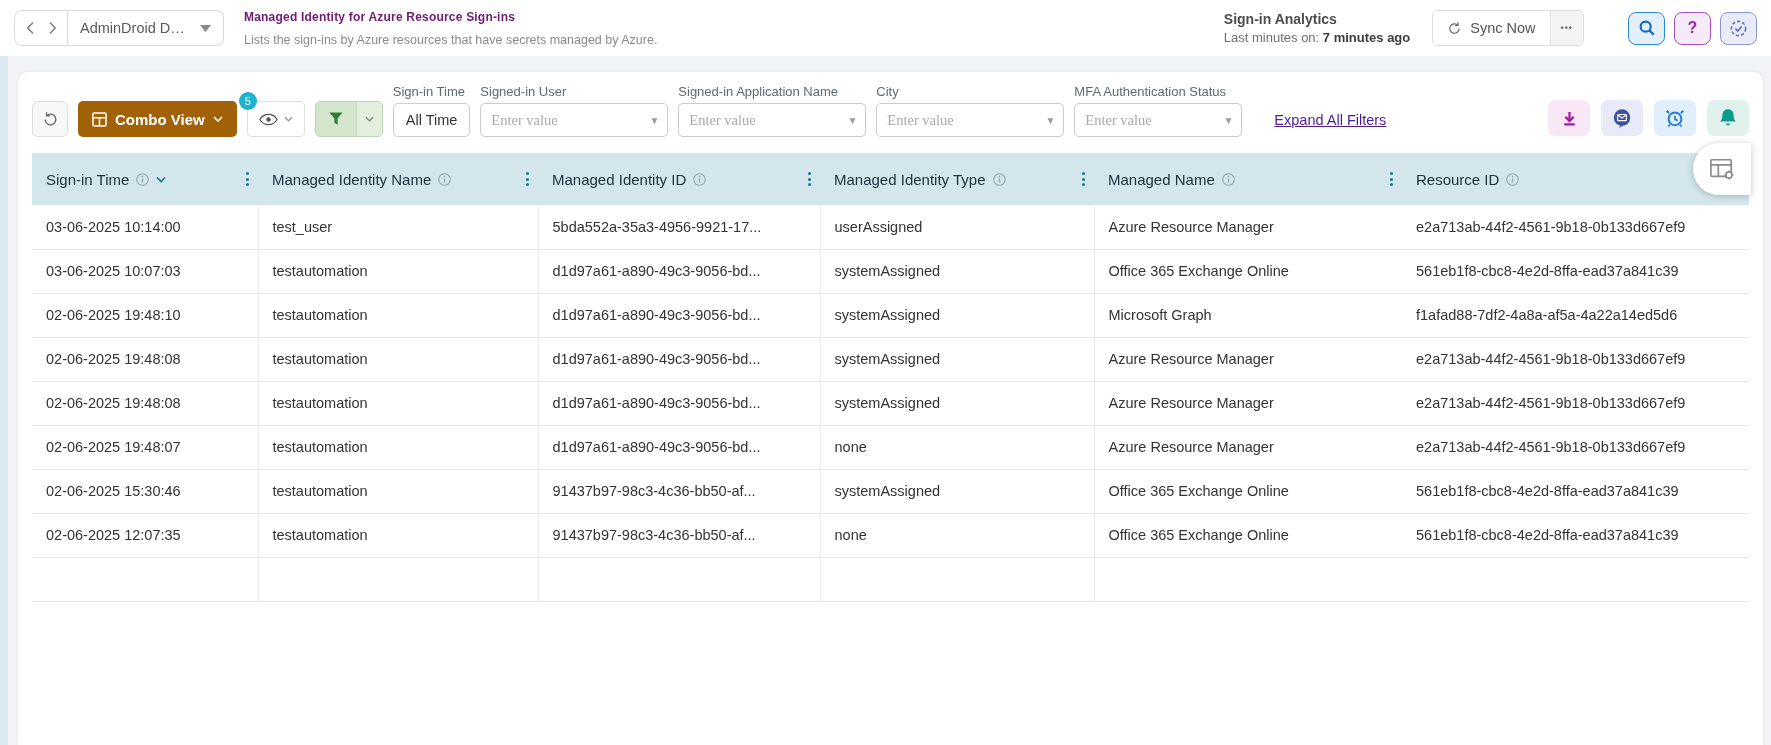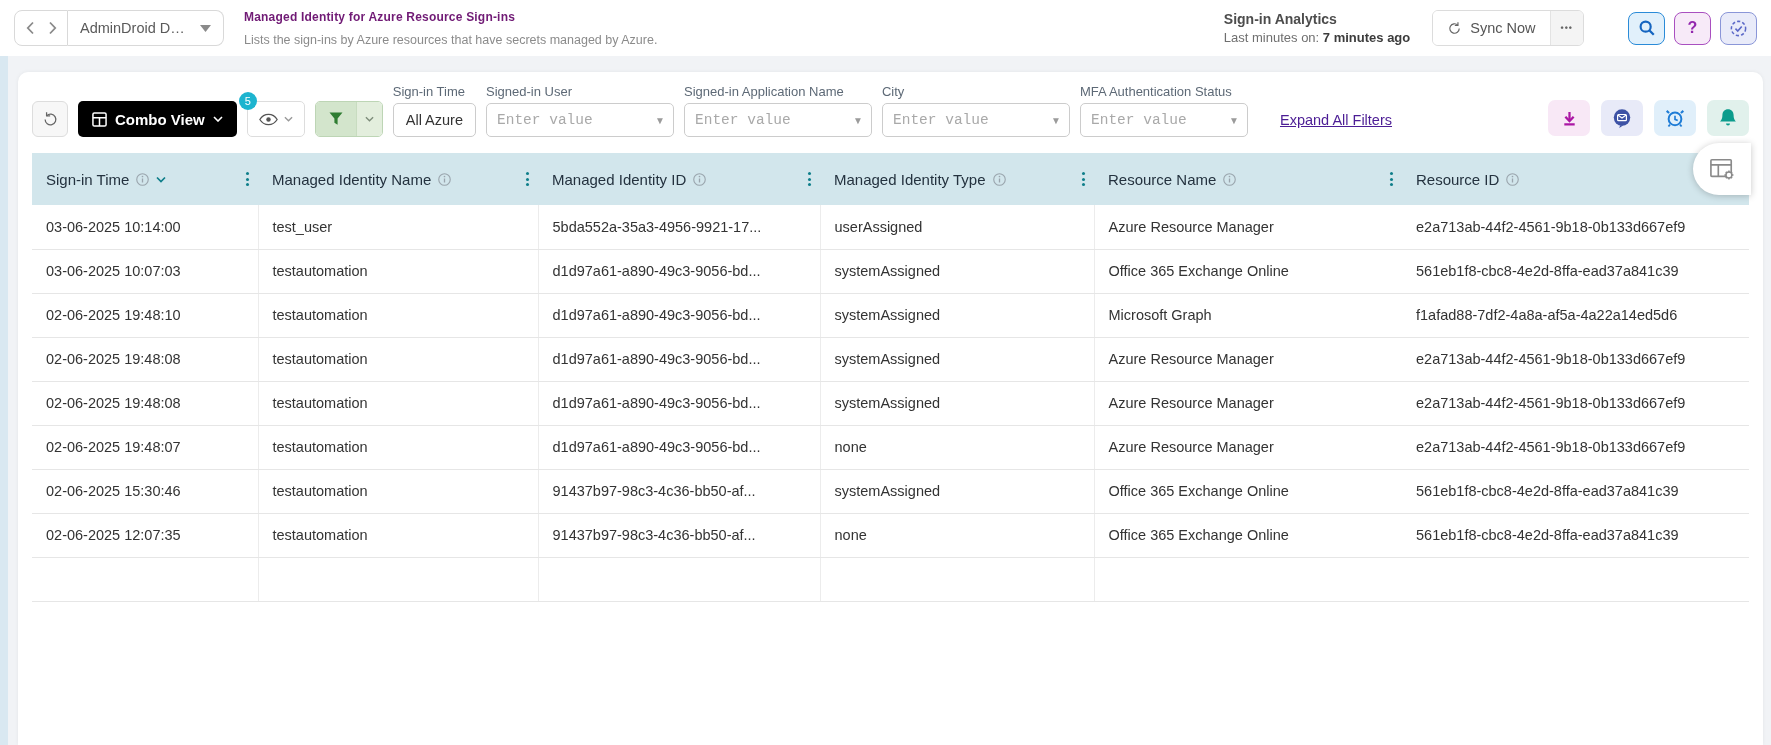--- a/index.html
+++ b/index.html
@@ -29,32 +29,32 @@
   .hicon.help   { background:#f7eaf8; border:1.5px solid #a94fc0; color:#9328ae; font-weight:bold; font-size:16px; }
   .hicon.tasks  { background:#e9ebf9; border:1.5px solid #8a96d8; color:#5b68c7; }
 
   
   .leftstrip { position:absolute; left:0; top:56px; width:8px; bottom:0; background:#d9e8f1; }
   .card { position:absolute; left:18px; right:8px; top:72px; bottom:0; background:#fff; border-radius:10px 10px 0 0; box-shadow:0 0 4px rgba(0,0,0,.06); overflow:hidden; }
 
   
   .toolbar { display:flex; align-items:flex-end; gap:10px; padding:12px 14px 8px 14px; }
   .iconbtn36 { width:36px; height:36px; border:1px solid #ddd; border-radius:6px; background:#f7f7f7; display:flex; align-items:center; justify-content:center; color:#666; cursor:pointer; }
-  .combobtn { height:36px; display:flex; align-items:center; gap:8px; background:#000000; color:#fff; border-radius:5px; padding:0 14px; font-size:15px; font-weight:bold; cursor:pointer; }
+  .combobtn { height:36px; display:flex; align-items:center; gap:8px; background:#a16207; color:#fff; border-radius:5px; padding:0 14px; font-size:15px; font-weight:bold; cursor:pointer; }
   .eyewrap { position:relative; }
   .eyebtn { height:36px; min-width:58px; border:1px solid #ddd; border-radius:5px; background:#fff; display:flex; align-items:center; justify-content:center; gap:6px; color:#555; cursor:pointer; }
   .badge { position:absolute; left:-8px; top:-9px; width:18px; height:18px; border-radius:50%; background:#1db4cf; color:#fff; font-size:11px; display:flex; align-items:center; justify-content:center; }
   .filtersplit { height:36px; display:flex; border:1px solid #bdd5b5; border-radius:5px; overflow:hidden; }
   .filtermain { width:40px; background:#d3e5cc; display:flex; align-items:center; justify-content:center; cursor:pointer; }
   .filtercaret { width:26px; background:#e3eedd; border-left:1px solid #c8dcc0; display:flex; align-items:center; justify-content:center; color:#7d8c7a; cursor:pointer; }
   .fgroup { display:flex; flex-direction:column; gap:4px; }
   .flabel { font-size:13px; color:#5d6976; }
   .alltime { height:34px; border:1px solid #ccc; border-radius:5px; background:#fff; padding:0 12px; font-size:14.5px; color:#333; display:flex; align-items:center; justify-content:center; cursor:pointer; }
   .combo { height:34px; border:1px solid #ccc; border-radius:5px; background:#fff; display:flex; align-items:center; overflow:hidden; }
-  .combo input { flex:1; border:none; outline:none; padding:0 10px; font-size:14.5px; color:#333; font-family:Liberation Mono, monospace; min-width:0; background:transparent; }
+  .combo input { flex:1; border:none; outline:none; padding:0 10px; font-size:14.5px; color:#333; font-family:Liberation Serif, serif; min-width:0; background:transparent; }
   .combo input::placeholder { color:#a9a9a9; }
   .combo .dd { width:26px; color:#9b9b9b; font-size:10px; display:flex; align-items:center; justify-content:center; cursor:pointer; }
   .w185 { width:188px; } .w160 { width:168px; }
   .expandlink { font-size:14.5px; color:#4c1d95; text-decoration:underline; margin:0 4px 9px 22px; cursor:pointer; white-space:nowrap; }
   .ticons { display:flex; gap:11px; margin-left:auto; margin-bottom:1px; }
   .ticon { width:42px; height:36px; border-radius:7px; display:flex; align-items:center; justify-content:center; cursor:pointer; }
   .ticon.dl    { background:#f8e8f6; color:#ab17a4; }
   .ticon.chat  { background:#e8eaf8; color:#3d52a5; }
   .ticon.alarm { background:#e0effa; color:#1e7cd6; }
   .ticon.bell  { background:#e1f1ec; color:#0b9c8c; }
@@ -206,21 +206,21 @@
       </div>
       <div class="filtercaret">
         <svg width="9" height="6" viewBox="0 0 10 6">
             <polyline points="1,1 5,5 9,1" fill="none" stroke="#7d8c7a" stroke-width="1.5"></polyline>
           </svg>
       </div>
     </div>
 
     <div class="fgroup">
       <div class="flabel">Sign-in Time</div>
-      <div class="alltime">All Azure</div>
+      <div class="alltime">All Time</div>
     </div>
 
     <div class="fgroup">
       <div class="flabel">Signed-in User</div>
       <div class="combo w185">
         <input placeholder="Enter value" style="">
         <span class="dd">▼</span>
       </div>
     </div>
 
@@ -393,21 +393,21 @@
                 </span>
             </span>
             <span class="kebab">
                 <i></i>
                 <i></i>
                 <i></i>
               </span>
           </th>
           <th>
             <span class="hcell">
-              <span>Resource Name</span>
+              <span>Managed Name</span>
               <span class="infoicon">
                   <svg width="13" height="13" viewBox="0 0 14 14">
                     <circle cx="7" cy="7" r="6.2" fill="none" stroke="currentColor" stroke-width="1.2"></circle>
                     <line x1="7" y1="6" x2="7" y2="10.2" stroke="currentColor" stroke-width="1.4"></line>
                     <circle cx="7" cy="3.8" r=".9" fill="currentColor"></circle>
                   </svg>
                 </span>
             </span>
             <span class="kebab">
                 <i></i>

